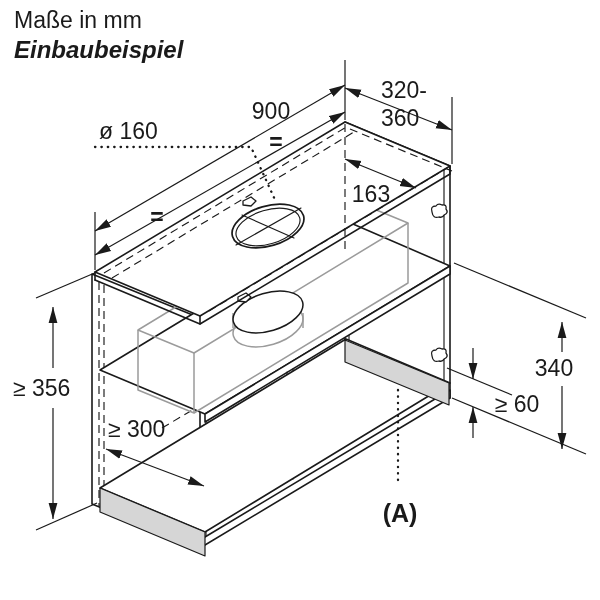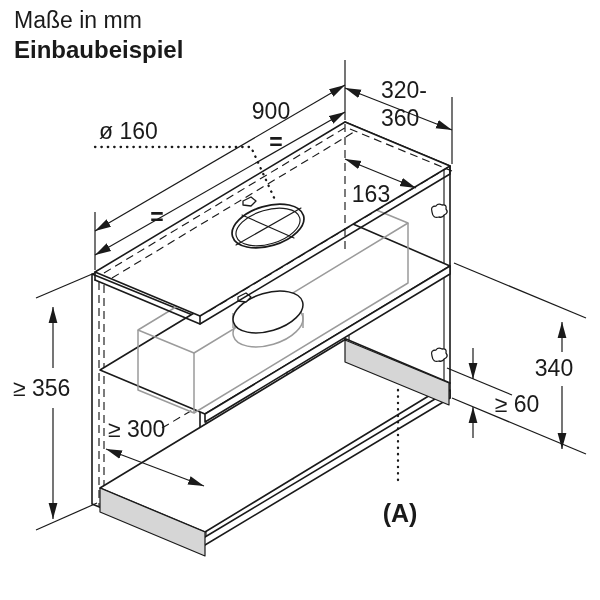--- a/index.html
+++ b/index.html
@@ -1,20 +1,20 @@
 <!DOCTYPE html>
 <html><head>
 <meta charset="utf-8">
 <style>
   html,body{margin:0;padding:0;background:#fff;}
   #stage{position:relative;width:600px;height:600px;background:#fff;overflow:hidden;
          font-family:"Liberation Sans",sans-serif;color:#1a1a1a;}
   #title{position:absolute;left:14px;top:6px;line-height:1.28;}
   #title .t1{font-size:23px;font-weight:400;}
-  #title .t2{font-size:24px;font-weight:700;}
+  #title .t2{font-size:24px;font-weight:700;font-style:italic;}
   #caption{position:absolute;left:14px;top:565px;font-size:24px;}
   #caption .m{font-weight:700;}
   svg{position:absolute;left:0;top:0;}
   svg text{font-family:"Liberation Sans",sans-serif;font-size:23px;fill:#1a1a1a;}
   .ln  {stroke:#1a1a1a;stroke-width:1.6;fill:none;stroke-linejoin:round;stroke-linecap:round;}
   .thin{stroke:#1a1a1a;stroke-width:1.15;fill:none;stroke-linecap:round;}
   .dash{stroke:#1a1a1a;stroke-width:1.15;fill:none;stroke-dasharray:8 5;}
   .dot {stroke:#1a1a1a;stroke-width:2.3;fill:none;stroke-dasharray:0.4 6;stroke-linecap:round;}
   .dim {stroke:#1a1a1a;stroke-width:1.2;fill:none;}
   .wfill{fill:#ffffff;stroke:#1a1a1a;stroke-width:1.6;stroke-linejoin:round;}

